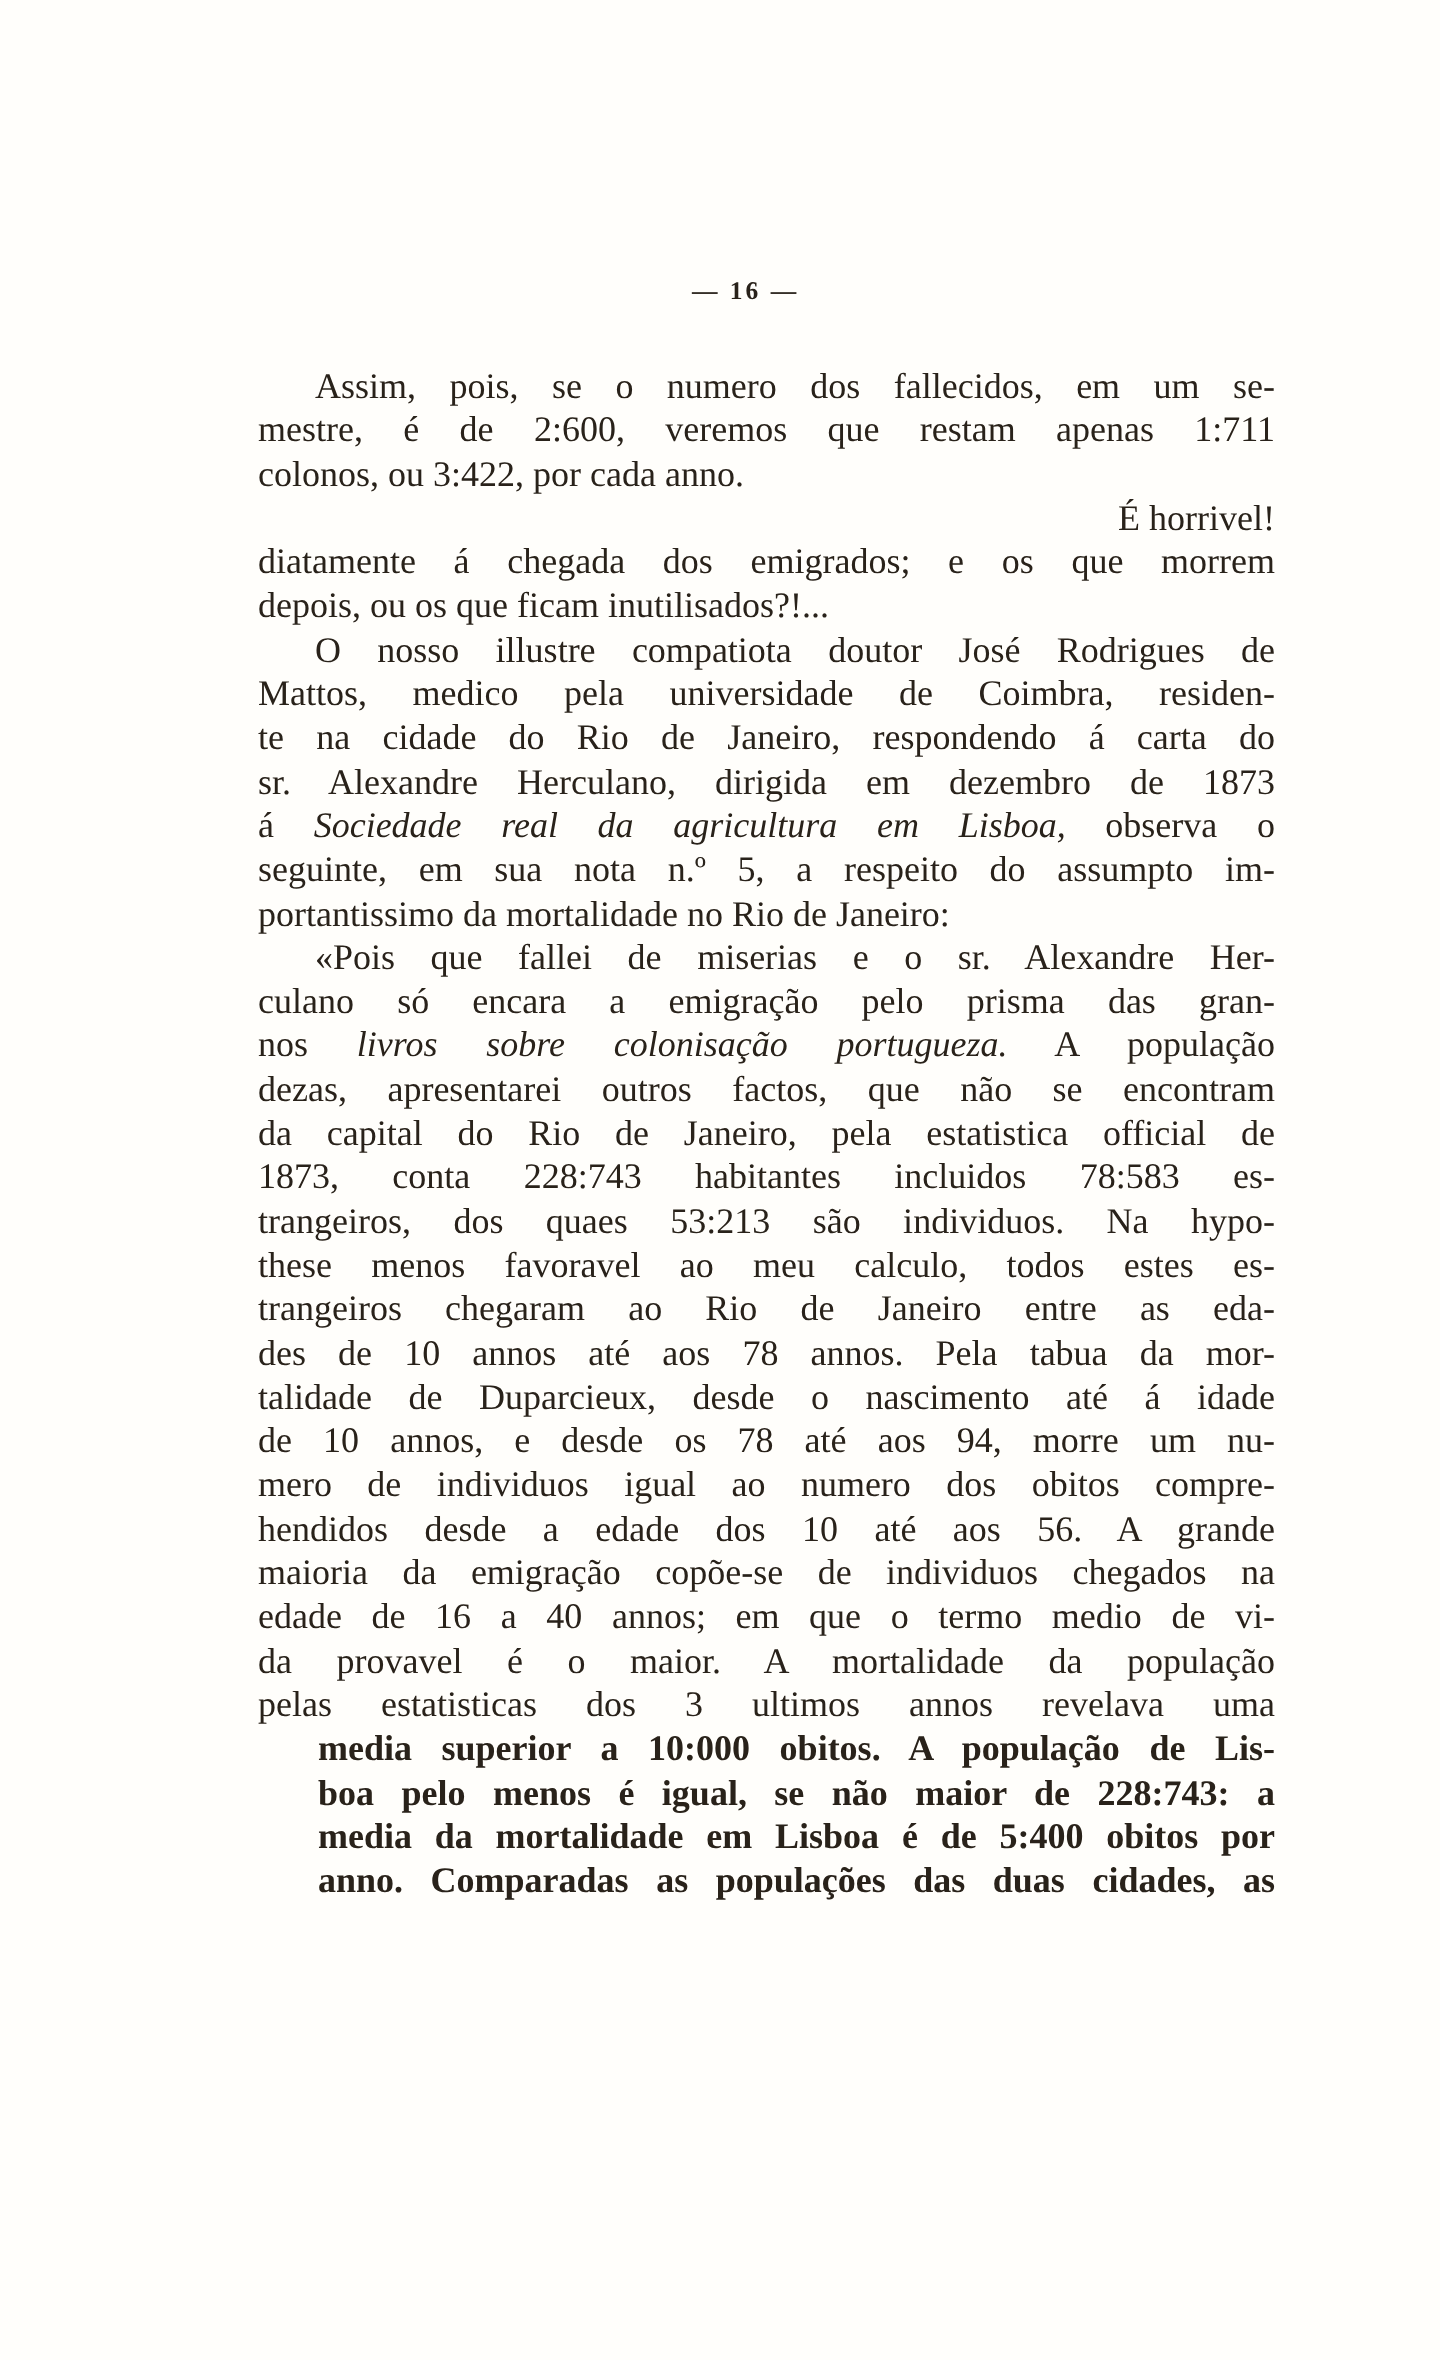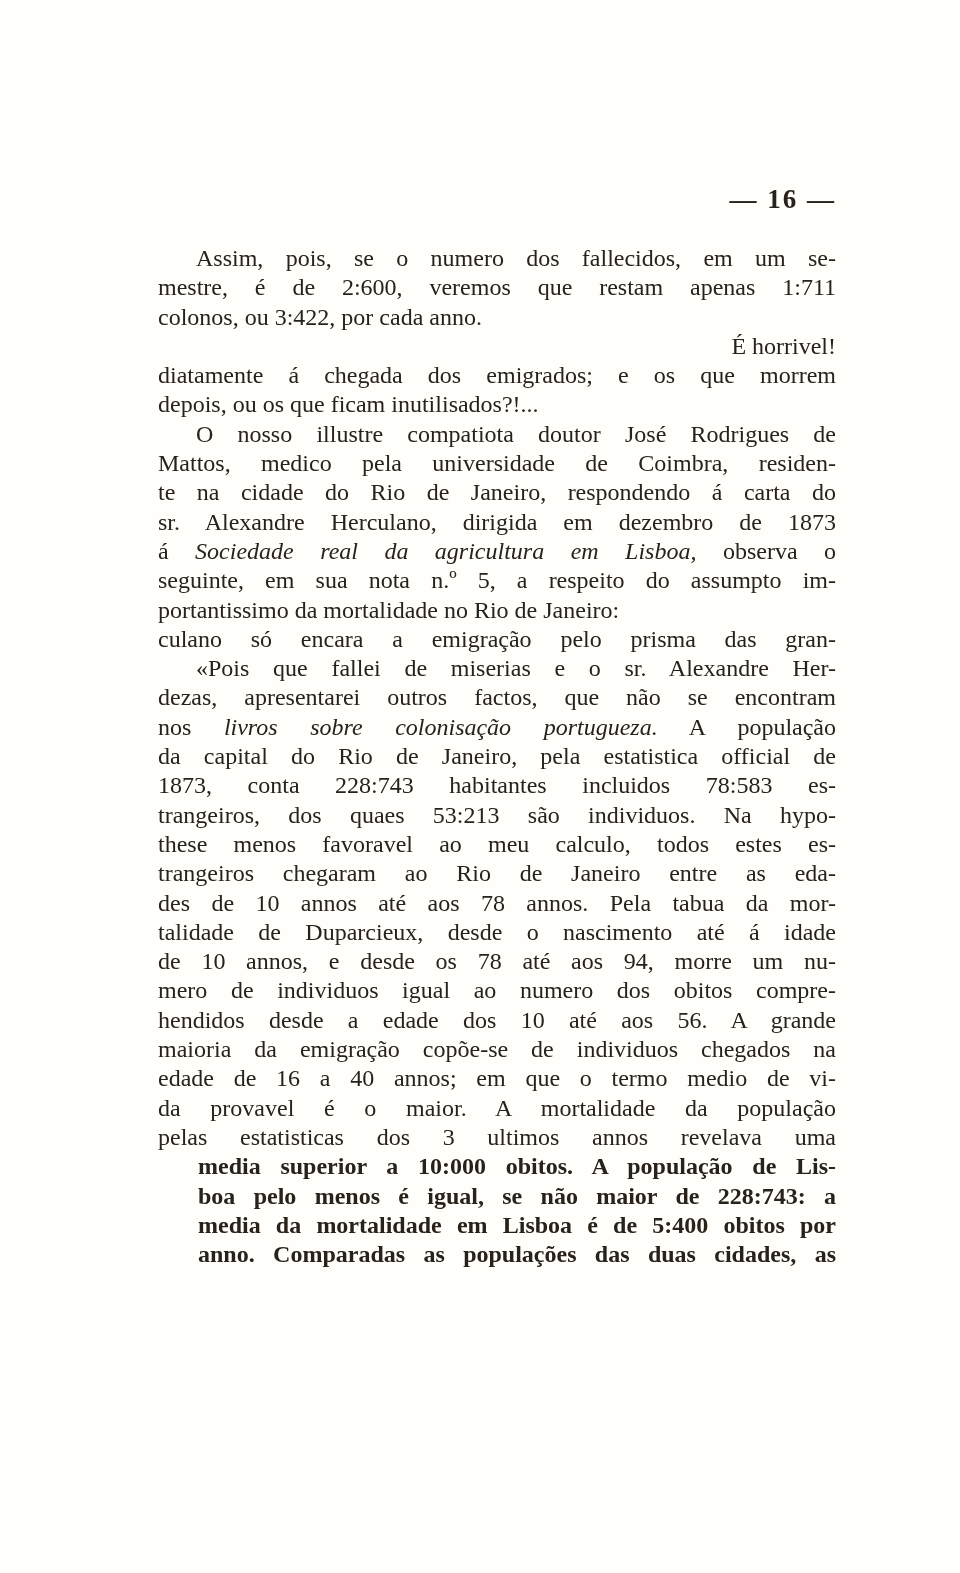--- a/index.html
+++ b/index.html
@@ -14,29 +14,29 @@
     margin: 0 auto;
     background: #fffefb;
     color: #29221a;
     overflow: hidden;
   }
   .page-number {
     position: absolute;
     top: 184px;
     left: 158px;
     width: 678px;
-    text-align: right;
-    font-size: 27px;
+    text-align: center;
+    font-size: 17px;
     font-weight: bold;
     letter-spacing: 2px;
   }
   .text-block {
     position: absolute;
     top: 244px;
-    left: 158px;
+    left: 172px;
     width: 678px;
     font-size: 24px;
     line-height: 29.3px;
   }
   .line { min-height: 29.3px; }
   .line.justify {
     text-align: justify;
     text-align-last: justify;
   }
   .line.indent { text-indent: 38px; text-align: right; }
@@ -55,24 +55,24 @@
       <div class="line indent"><span>É horrivel!</span></div>
       <div class="line justify"><span>diatamente á chegada dos emigrados; e os que morrem</span></div>
       <div class="line"><span>depois, ou os que ficam inutilisados?!...</span></div>
       <div class="line indent justify"><span>O nosso illustre compatiota doutor José Rodrigues de</span></div>
       <div class="line justify"><span>Mattos, medico pela universidade de Coimbra, residen-</span></div>
       <div class="line justify"><span>te na cidade do Rio de Janeiro, respondendo á carta do</span></div>
       <div class="line justify"><span>sr. Alexandre Herculano, dirigida em dezembro de 1873</span></div>
       <div class="line justify"><span>á </span><span class="italic">Sociedade real da agricultura em Lisboa,</span><span> observa o</span></div>
       <div class="line justify"><span>seguinte, em sua nota n.º 5, a respeito do assumpto im-</span></div>
       <div class="line"><span>portantissimo da mortalidade no Rio de Janeiro:</span></div>
+      <div class="line indent justify"><span>«Pois que fallei de miserias e o sr. Alexandre Her-</span></div>
       <div class="line justify"><span>culano só encara a emigração pelo prisma das gran-</span></div>
-      <div class="line indent justify"><span>«Pois que fallei de miserias e o sr. Alexandre Her-</span></div>
+      <div class="line justify"><span>nos </span><span class="italic">livros sobre colonisação portugueza.</span><span> A população</span></div>
       <div class="line justify"><span>dezas, apresentarei outros factos, que não se encontram</span></div>
-      <div class="line justify"><span>nos </span><span class="italic">livros sobre colonisação portugueza.</span><span> A população</span></div>
       <div class="line justify"><span>da capital do Rio de Janeiro, pela estatistica official de</span></div>
       <div class="line justify"><span>1873, conta 228:743 habitantes incluidos 78:583 es-</span></div>
       <div class="line justify"><span>trangeiros, dos quaes 53:213 são individuos. Na hypo-</span></div>
       <div class="line justify"><span>these menos favoravel ao meu calculo, todos estes es-</span></div>
       <div class="line justify"><span>trangeiros chegaram ao Rio de Janeiro entre as eda-</span></div>
       <div class="line justify"><span>des de 10 annos até aos 78 annos. Pela tabua da mor-</span></div>
       <div class="line justify"><span>talidade de Duparcieux, desde o nascimento até á idade</span></div>
       <div class="line justify"><span>de 10 annos, e desde os 78 até aos 94, morre um nu-</span></div>
       <div class="line justify"><span>mero de individuos igual ao numero dos obitos compre-</span></div>
       <div class="line justify"><span>hendidos desde a edade dos 10 até aos 56. A grande</span></div>

